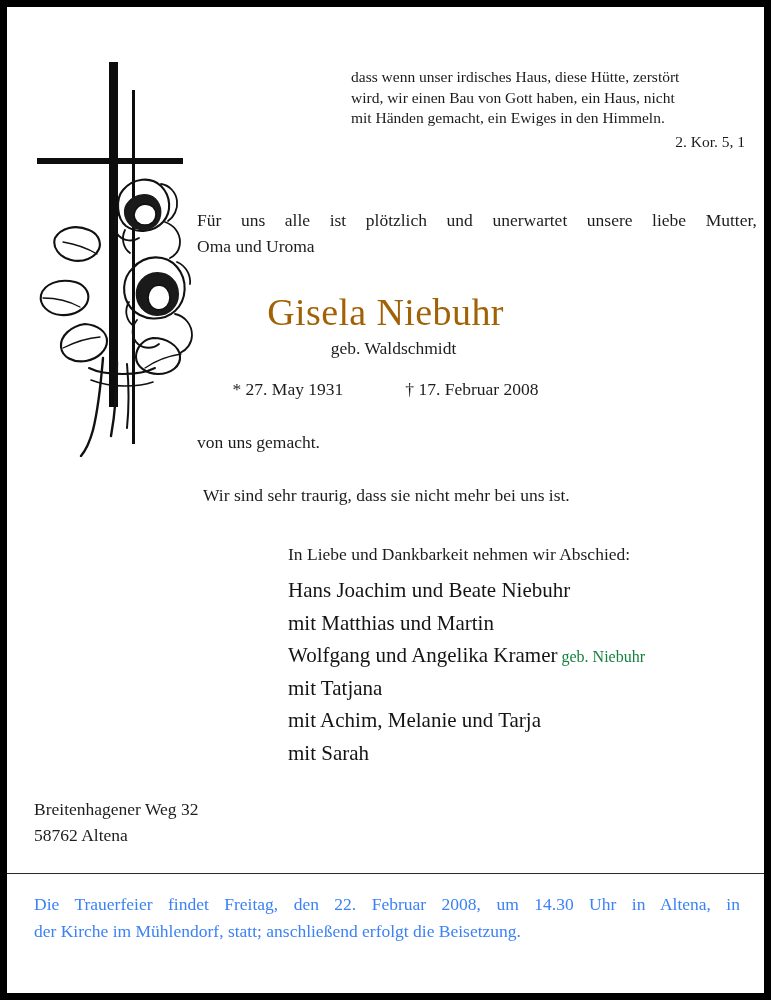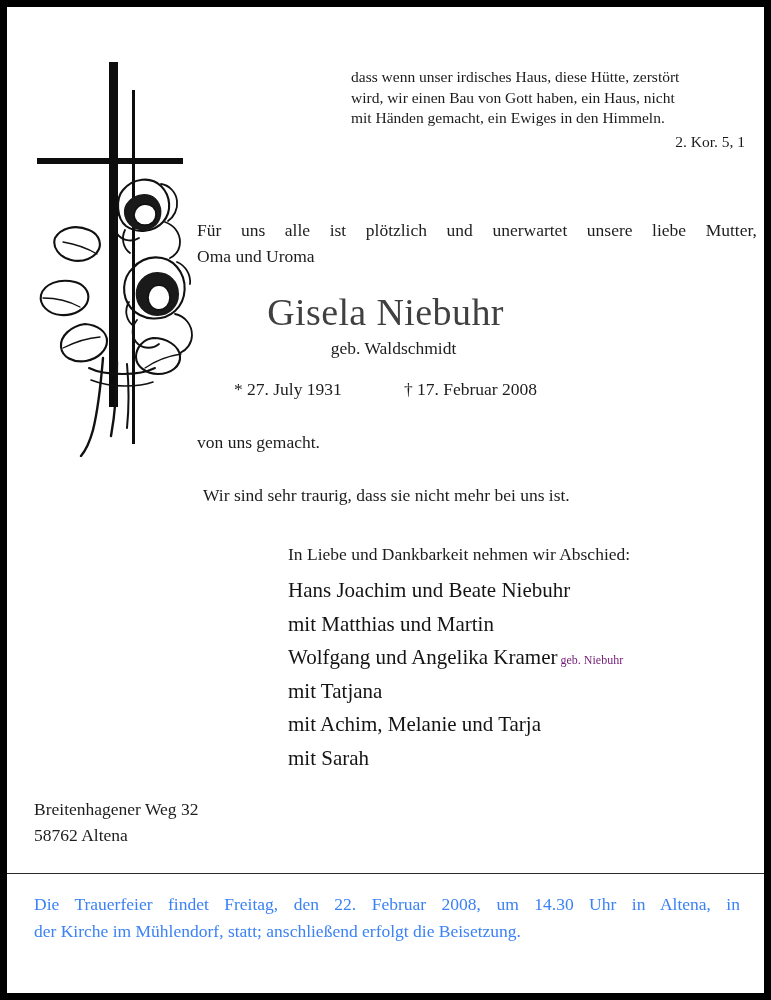--- a/index.html
+++ b/index.html
@@ -66,34 +66,33 @@
   }
   .intro-line {
     font-size: 17.5px;
     line-height: 26px;
     color: #1d1d1d;
   }
   .intro-line.justified {
     text-align: justify;
     text-align-last: justify;
     white-space: normal;
-    margin-top: 10px;
   }
 
   .name-block {
     position: absolute;
     left: 0;
     top: 283px;
     width: 757px;
     text-align: center;
   }
   .deceased-name {
     font-size: 38px;
     line-height: 44px;
-    color: #404040;
+    color: #a16207;
     letter-spacing: 0.4px;
     font-family: Liberation Serif, serif;
   }
   .maiden-name {
     font-size: 17.5px;
     line-height: 24px;
     color: #1d1d1d;
     margin-top: 2px;
     padding-left: 16px;
   }
@@ -146,22 +145,22 @@
     top: 568px;
     width: 450px;
   }
   .survivor-line {
     font-size: 21px;
     line-height: 30.5px;
     color: #141414;
     white-space: nowrap;
   }
   .survivor-suffix {
-    font-size: 12px;
-    color: #701a75;
+    font-size: 16px;
+    color: #15803d;
   }
 
   
   .address-block {
     position: absolute;
     left: 27px;
     top: 789px;
   }
   .address-line {
     font-size: 17.5px;
@@ -258,21 +257,21 @@
     <div class="intro-line justified">Für uns alle ist plötzlich und unerwartet unsere liebe Mutter,</div>
     <div class="intro-line">Oma und Uroma</div>
   </div>
 
   <div class="name-block">
     <div class="deceased-name">Gisela Niebuhr</div>
     <div class="maiden-name">geb. Waldschmidt</div>
   </div>
 
   <div class="dates-row">
-    <div>* 27. July 1931</div>
+    <div>* 27. May 1931</div>
     <div>† 17. Februar 2008</div>
   </div>
 
   <div class="after-block">
     <div class="after-line">von uns gemacht.</div>
   </div>
   <div class="sad-line">Wir sind sehr traurig, dass sie nicht mehr bei uns ist.</div>
 
   <div class="farewell-intro">In Liebe und Dankbarkeit nehmen wir Abschied:</div>
 

